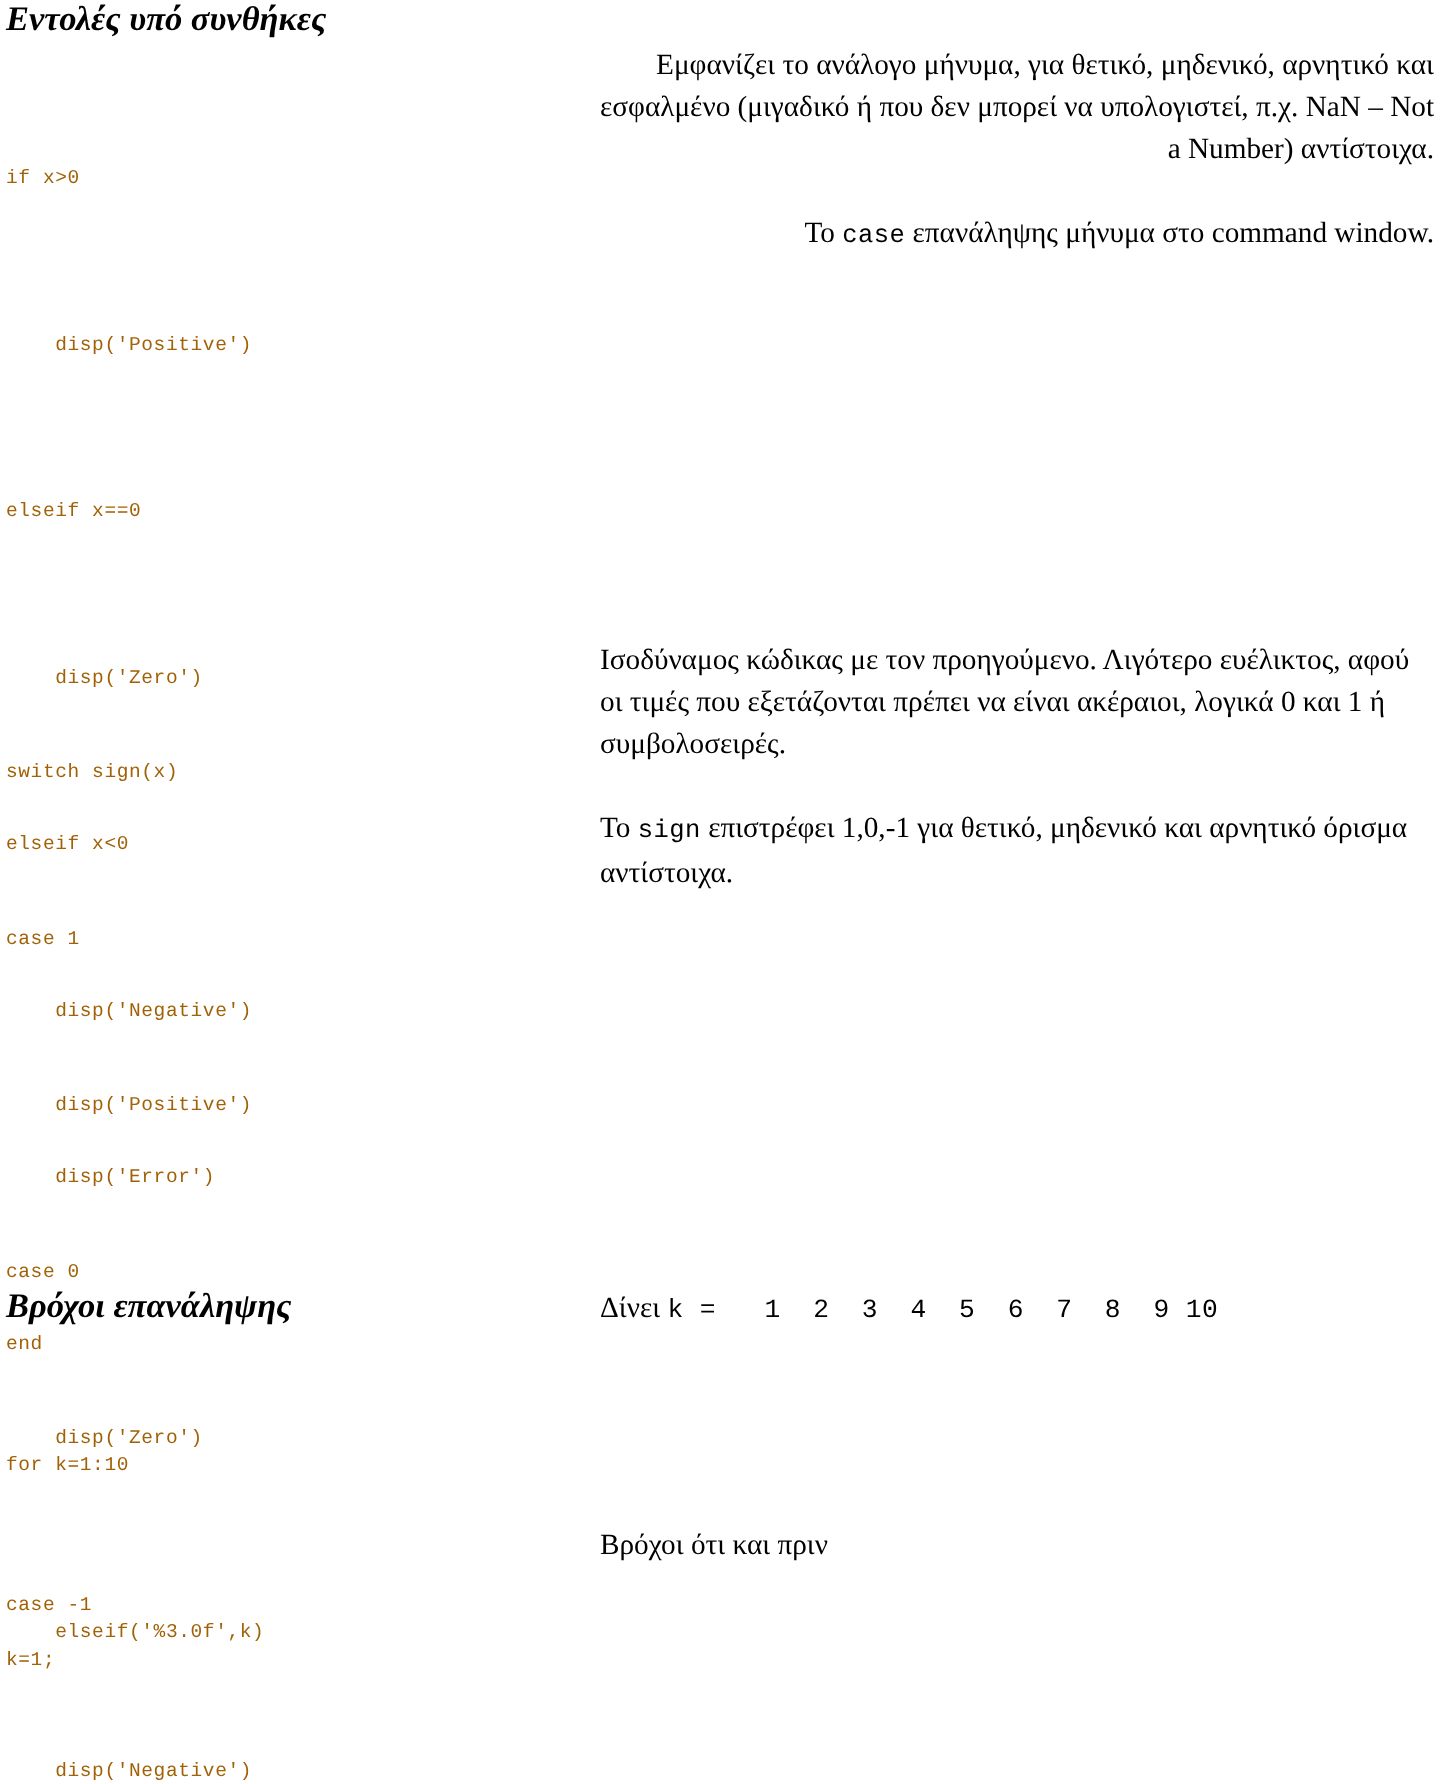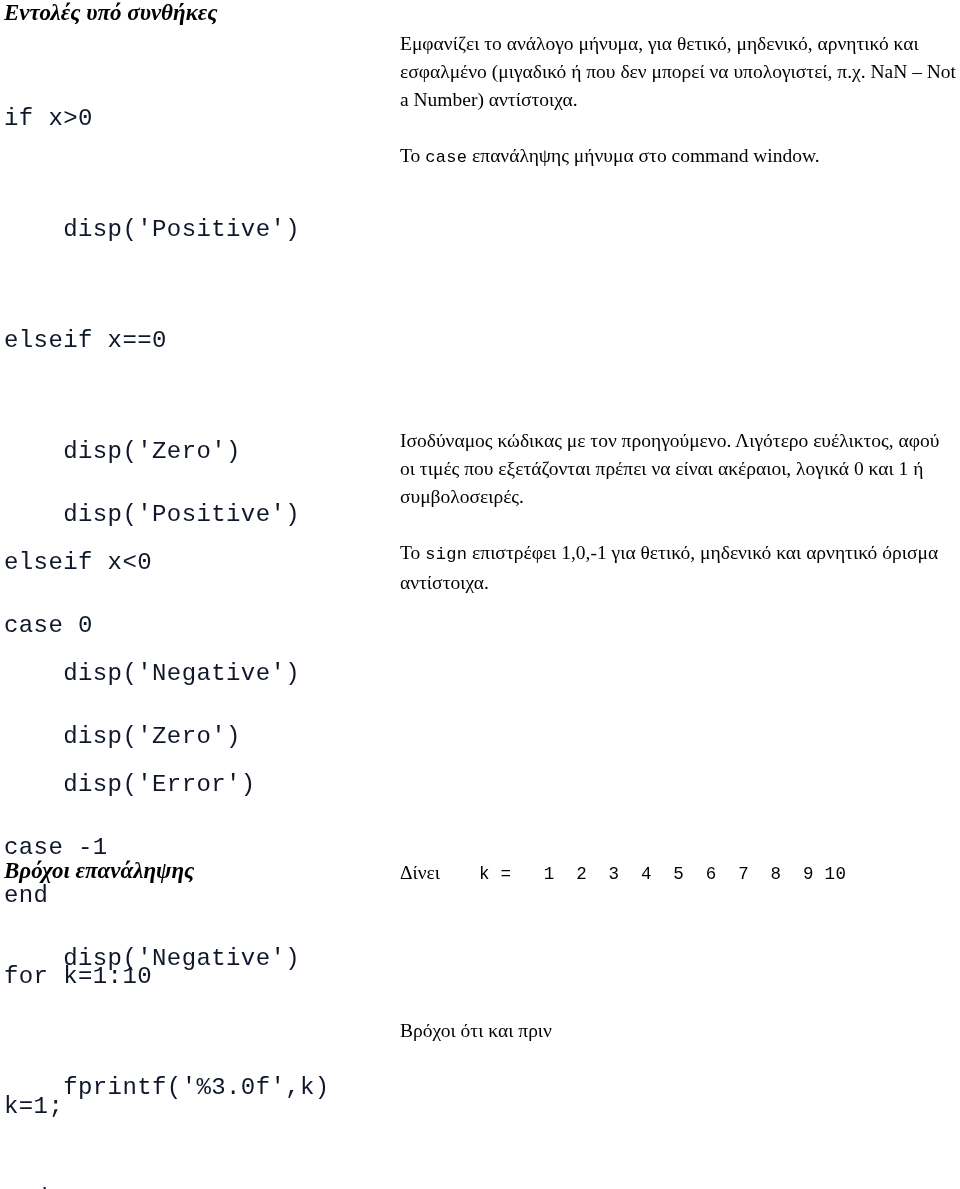--- a/index.html
+++ b/index.html
@@ -50,23 +50,23 @@
     font-size: 23px;
     line-height: 26px;
     letter-spacing: 0px;
     color: #000;
     white-space: nowrap;
   }
 
   
   .code {
     font-family: "Liberation Mono", "DejaVu Sans Mono", monospace;
-    font-size: 24px;
+    font-size: 13px;
     line-height: 37px;
-    color: #0f172a;
+    color: #a16207;
     white-space: pre;
     letter-spacing: 0.4px;
   }
   .code .line {
     white-space: pre;
     height: 37px;
   }
 
   
   .prose {
@@ -88,21 +88,20 @@
     font-family: "Liberation Serif", "DejaVu Serif", serif;
     font-size: 19.5px;
     line-height: 26px;
     white-space: nowrap;
   }
   .out-row .seq {
     font-family: "Liberation Mono", "DejaVu Sans Mono", monospace;
     font-size: 17.5px;
     letter-spacing: 0.3px;
     white-space: pre;
-    margin-left: 34px;
   }
 </style>
 </head>
 <body>
 
 <div class="page">
 
   <div class="section" style="top:0px;">
     <div class="col-left">
       <div class="heading">Εντολές υπό συνθήκες</div>
@@ -110,29 +109,31 @@
         <div class="line">if x&gt;0</div>
         <div class="line">    disp('Positive')</div>
         <div class="line">elseif x==0</div>
         <div class="line">    disp('Zero')</div>
         <div class="line">elseif x&lt;0</div>
         <div class="line">    disp('Negative')</div>
         <div class="line">    disp('Error')</div>
         <div class="line">end</div>
       </div>
     </div>
-    <div class="col-right prose" style="top:30px;">
+    <div class="col-right prose" style="top:30px;text-align:right;">
       <p><span>Εμφανίζει το ανάλογο μήνυμα, για θετικό, μηδενικό, αρνητικό και εσφαλμένο (μιγαδικό ή που δεν μπορεί να υπολογιστεί, π.χ. NaN – Not a Number) αντίστοιχα.</span></p>
       <p><span>Το </span><span class="mono-inline">case</span><span> επανάληψης μήνυμα στο command window.</span></p>
     </div>
   </div>
 
   <div class="section" style="top:422px;">
     <div class="col-left">
       <div class="code">
+        <div class="line">switch sign(x)</div>
+        <div class="line">case 1</div>
         <div class="line">    disp('Positive')</div>
         <div class="line">case 0</div>
         <div class="line">    disp('Zero')</div>
         <div class="line">case -1</div>
         <div class="line">    disp('Negative')</div>
         
         
         
       </div>
     </div>
@@ -140,21 +141,21 @@
       <p><span>Ισοδύναμος κώδικας με τον προηγούμενο. Λιγότερο ευέλικτος, αφού οι τιμές που εξετάζονται πρέπει να είναι ακέραιοι, λογικά 0 και 1 ή συμβολοσειρές.</span></p>
       <p><span>Το </span><span class="mono-inline">sign</span><span> επιστρέφει 1,0,-1 για θετικό, μηδενικό και αρνητικό όρισμα αντίστοιχα.</span></p>
     </div>
   </div>
 
   <div class="section" style="top:858px;">
     <div class="col-left">
       <div class="heading">Βρόχοι επανάληψης</div>
       <div class="code">
         <div class="line">for k=1:10</div>
-        <div class="line">    fprintf('%3.0f',k)</div>
+        <div class="line">    elseif('%3.0f',k)</div>
         <div class="line">end</div>
       </div>
     </div>
     <div class="col-right" style="top:2px;">
       <div class="out-row"><span>Δίνει </span><span class="seq">k =   1  2  3  4  5  6  7  8  9 10</span></div>
     </div>
   </div>
 
   <div class="section" style="top:1014px;">
     <div class="col-left">

